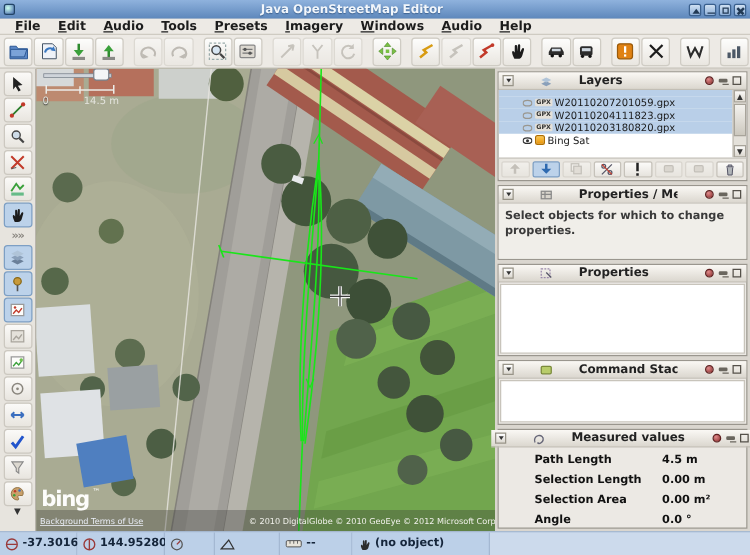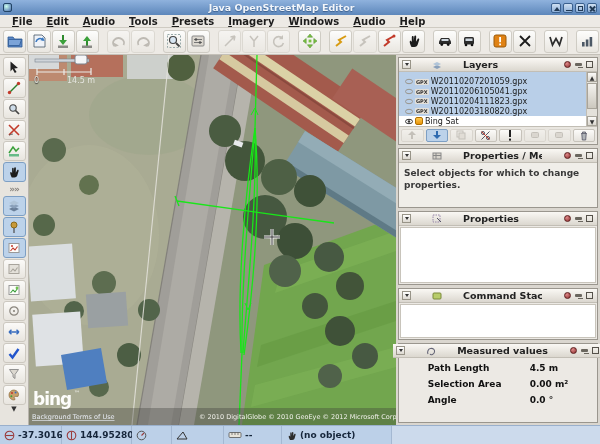--- a/index.html
+++ b/index.html
@@ -69,21 +69,21 @@
   .hbtn { width:9px; height:9px; display:flex; align-items:center; justify-content:center; }
   .hbtn.sticky-dot i { width:7px; height:7px; border-radius:50%;
     background:radial-gradient(circle at 35% 30%, #e08a8a, #8c2f2f); border:1px solid #5e1f1f; }
   .hbtn.pin i { width:7px; height:3px; background:#6a665e; border-radius:1px; box-shadow:2px 3px 0 -1px #6a665e; }
   .hbtn.close-box i { width:7px; height:7px; border:1.3px solid #55514a; }
 
   
   #layers-list { height:55px; flex:0 0 55px; background:#fff; border-bottom:1px solid #c2beb5;
     position:relative; overflow:hidden; display:flex; }
   .llist-rows { flex:1; display:flex; flex-direction:column; }
-  .lrow { height:10px; display:flex; align-items:center; gap:2px; padding-left:6px;
+  .lrow { height:10px; display:flex; align-items:center; gap:2px; padding-left:19px;
     font-size:8px; color:#1a1a1a; white-space:nowrap; }
   .lrow.sel { background:#b9cfe8; }
   .lrow.partial { height:5px; overflow:hidden; align-items:flex-start; }
   .gpx-badge { font-size:5px; font-weight:bold; color:#333; background:#e4e0d8; border-radius:1px; padding:0 1px; flex:0 0 auto; }
   .bing-chip { width:8px; height:8px; border-radius:2px; background:linear-gradient(#ffc94d,#e8940a); border:1px solid #b06f00; flex:0 0 auto; }
   .vsb { width:11px; flex:0 0 11px; background:#e4e1da; border-left:1px solid #c2beb5;
     display:flex; flex-direction:column; }
   .vsb .sb-btn { height:10px; background:linear-gradient(#fbfaf8,#dcd8d0); border:1px solid #a8a49a;
     display:flex; align-items:center; justify-content:center; font-size:6px; color:#333; }
   .vsb .sb-track { flex:1; position:relative; }
@@ -535,27 +535,20 @@
       </div>
       <div id="layers-list">
         <div class="llist-rows">
           <div class="lrow sel partial"></div>
           <div class="lrow sel">
             <svg width="8" height="7">
                 <ellipse cx="4" cy="3.5" rx="3.5" ry="2.2" fill="none" stroke="#9a968e"></ellipse>
               </svg>
             <span class="gpx-badge">GPX</span>
             <span>W20110207201059.gpx</span>
-          </div>
-          <div class="lrow sel">
-            <svg width="8" height="7">
-                <ellipse cx="4" cy="3.5" rx="3.5" ry="2.2" fill="none" stroke="#9a968e"></ellipse>
-              </svg>
-            <span class="gpx-badge">GPX</span>
-            <span>W20110206105041.gpx</span>
           </div>
           <div class="lrow sel">
             <svg width="8" height="7">
                 <ellipse cx="4" cy="3.5" rx="3.5" ry="2.2" fill="none" stroke="#9a968e"></ellipse>
               </svg>
             <span class="gpx-badge">GPX</span>
             <span>W20110204111823.gpx</span>
           </div>
           <div class="lrow sel">
             <svg width="8" height="7">
@@ -724,20 +717,24 @@
               <i></i>
             </span>
         </span>
       </div>
       <div id="measured-rows">
         <div class="mrow">
           <span class="mlabel">Path Length</span>
           <span class="mvalue">4.5 m</span>
         </div>
         <div class="mrow">
+          <span class="mlabel">Selection Length</span>
+          <span class="mvalue">0.00 m</span>
+        </div>
+        <div class="mrow">
           <span class="mlabel">Selection Area</span>
           <span class="mvalue">0.00 m²</span>
         </div>
         <div class="mrow">
           <span class="mlabel">Angle</span>
           <span class="mvalue">0.0 °</span>
         </div>
       </div>
     </div>
   </div>

